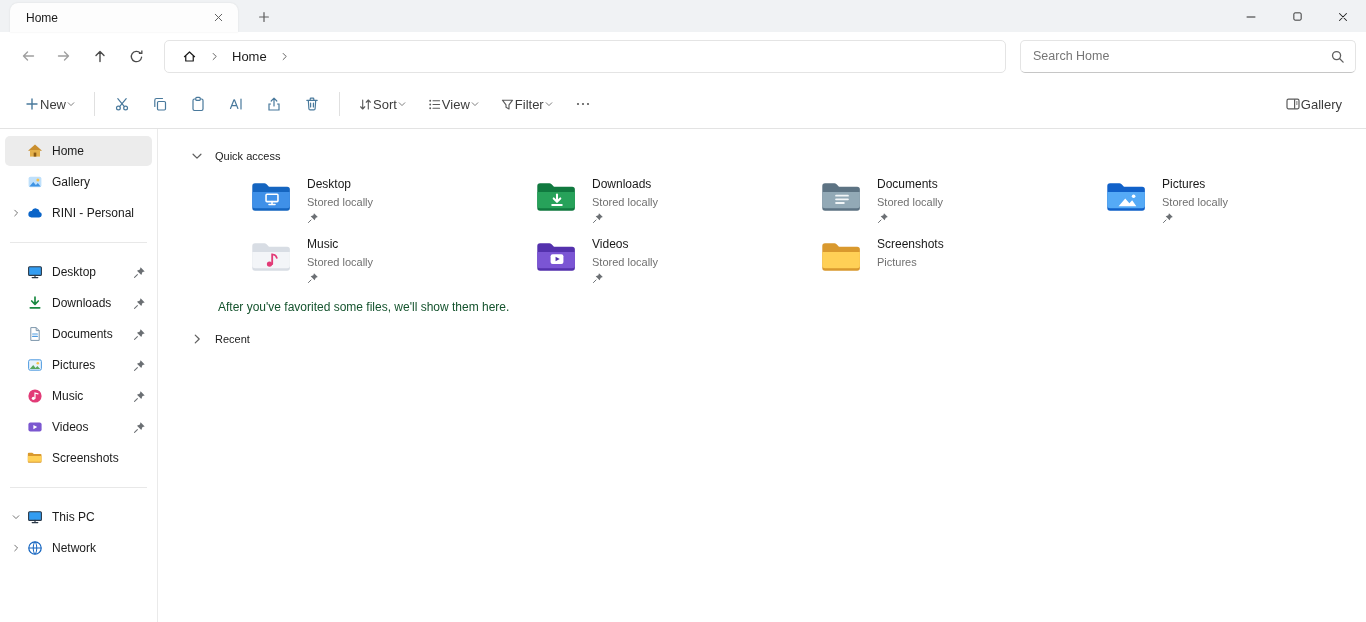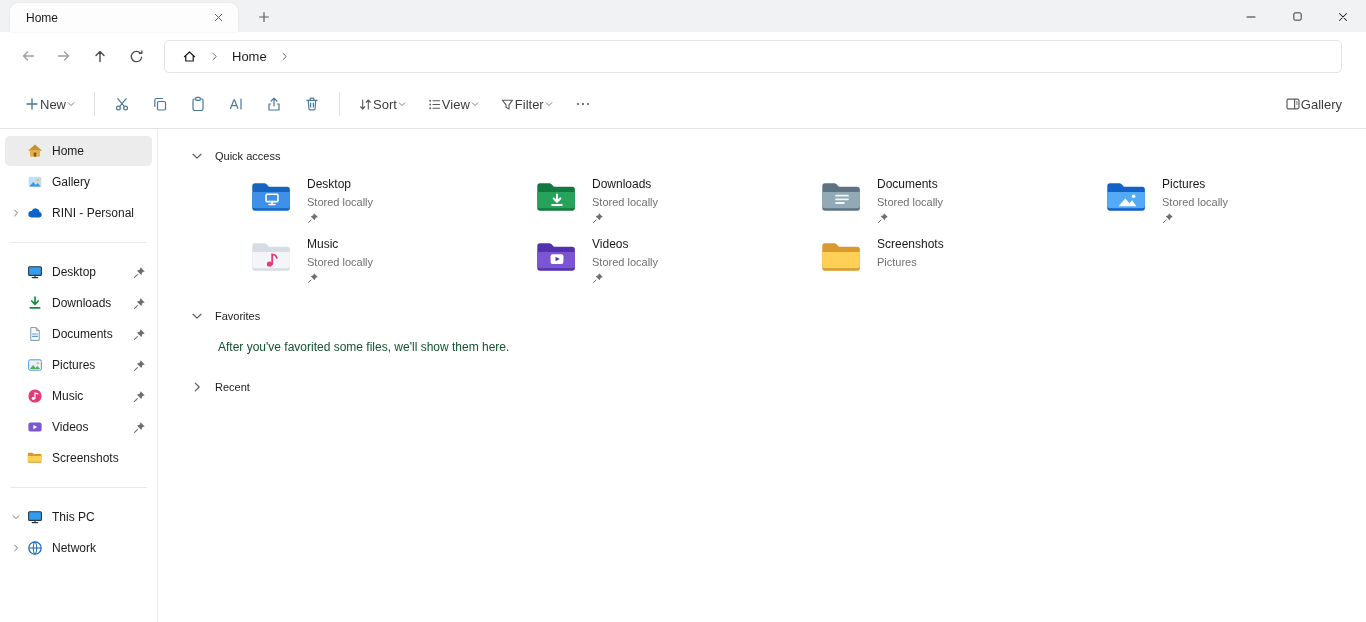--- a/index.html
+++ b/index.html
@@ -60,21 +60,21 @@
   .sec-head .sc { color:#5f5f5f; }
   .sec-title { font-size:11px; color:#1b1b1b; }
   .tiles { margin:8px 0 0 60px; display:grid; grid-template-columns:repeat(4,285px); row-gap:8px; }
   .tile { display:flex; gap:13px; min-height:52px; border-radius:4px; }
   .tile-svg { width:44px; height:35px; margin-top:3px; flex-shrink:0; }
   .tile-name { font-size:12px; color:#191919; }
   .tile-sub { font-size:11px; color:#707070; margin-top:5px; }
   .tile-pin { color:#6b6f73; margin-top:4px; }
   .fav-empty { margin:11px 0 0 28px; font-size:12px; color:#14532d; }
   .mt16 { margin-top:14px; }
-  .mt20 { margin-top:20px; }
+  .mt20 { margin-top:12px; }
 </style>
 </head>
 <body>
 
 <svg width="0" height="0" style="position:absolute" aria-hidden="true">
   <symbol id="chev-down" viewBox="0 0 16 16">
       <path d="M3.5 6l4.5 4.5L12.5 6" fill="none" stroke="currentColor" stroke-width="1.4" stroke-linecap="round" stroke-linejoin="round"></path>
     </symbol>
   <symbol id="chev-right" viewBox="0 0 16 16">
       <path d="M6 3.5L10.5 8 6 12.5" fill="none" stroke="currentColor" stroke-width="1.4" stroke-linecap="round" stroke-linejoin="round"></path>
@@ -281,20 +281,26 @@
       <svg class="crumb-chev" width="11" height="11" viewBox="0 0 16 16">
           <use href="#chev-right"></use>
         </svg>
       <span class="crumb-btn">Home</span>
       <svg class="crumb-chev" width="11" height="11" viewBox="0 0 16 16">
           <use href="#chev-right"></use>
         </svg>
     </div>
   </div>
 
+  <div class="search">
+    <input type="text" placeholder="Search Home" style="">
+    <svg class="search-ic" width="15" height="15" viewBox="0 0 16 16">
+        <use href="#searchg"></use>
+      </svg>
+  </div>
 </div>
 
 <div class="toolbar">
   <div class="tbtn">
     <svg width="16" height="16" viewBox="0 0 16 16">
         <use href="#plus"></use>
       </svg>
     <span class="lbl">New</span>
     <svg class="dd" width="10" height="10" viewBox="0 0 16 16">
         <use href="#chev-down"></use>
@@ -604,26 +610,20 @@
           <use href="#folder2" style="--back:#d9992e;--front:#ffd056"></use>
         </svg>
         <div>
           <div class="tile-name">Screenshots</div>
           <div class="tile-sub">Pictures</div>
         </div>
       </div>
 
     </div>
 
-    <div class="sec-head mt16">
-      <svg class="sc" width="14" height="14" viewBox="0 0 16 16">
-          <use href="#chev-down"></use>
-        </svg>
-      <span class="sec-title">Favorites</span>
-    </div>
     <div class="fav-empty">After you've favorited some files, we'll show them here.</div>
 
     <div class="sec-head mt20">
       <svg class="sc" width="14" height="14" viewBox="0 0 16 16">
           <use href="#chev-right"></use>
         </svg>
       <span class="sec-title">Recent</span>
     </div>
 
   </div>

